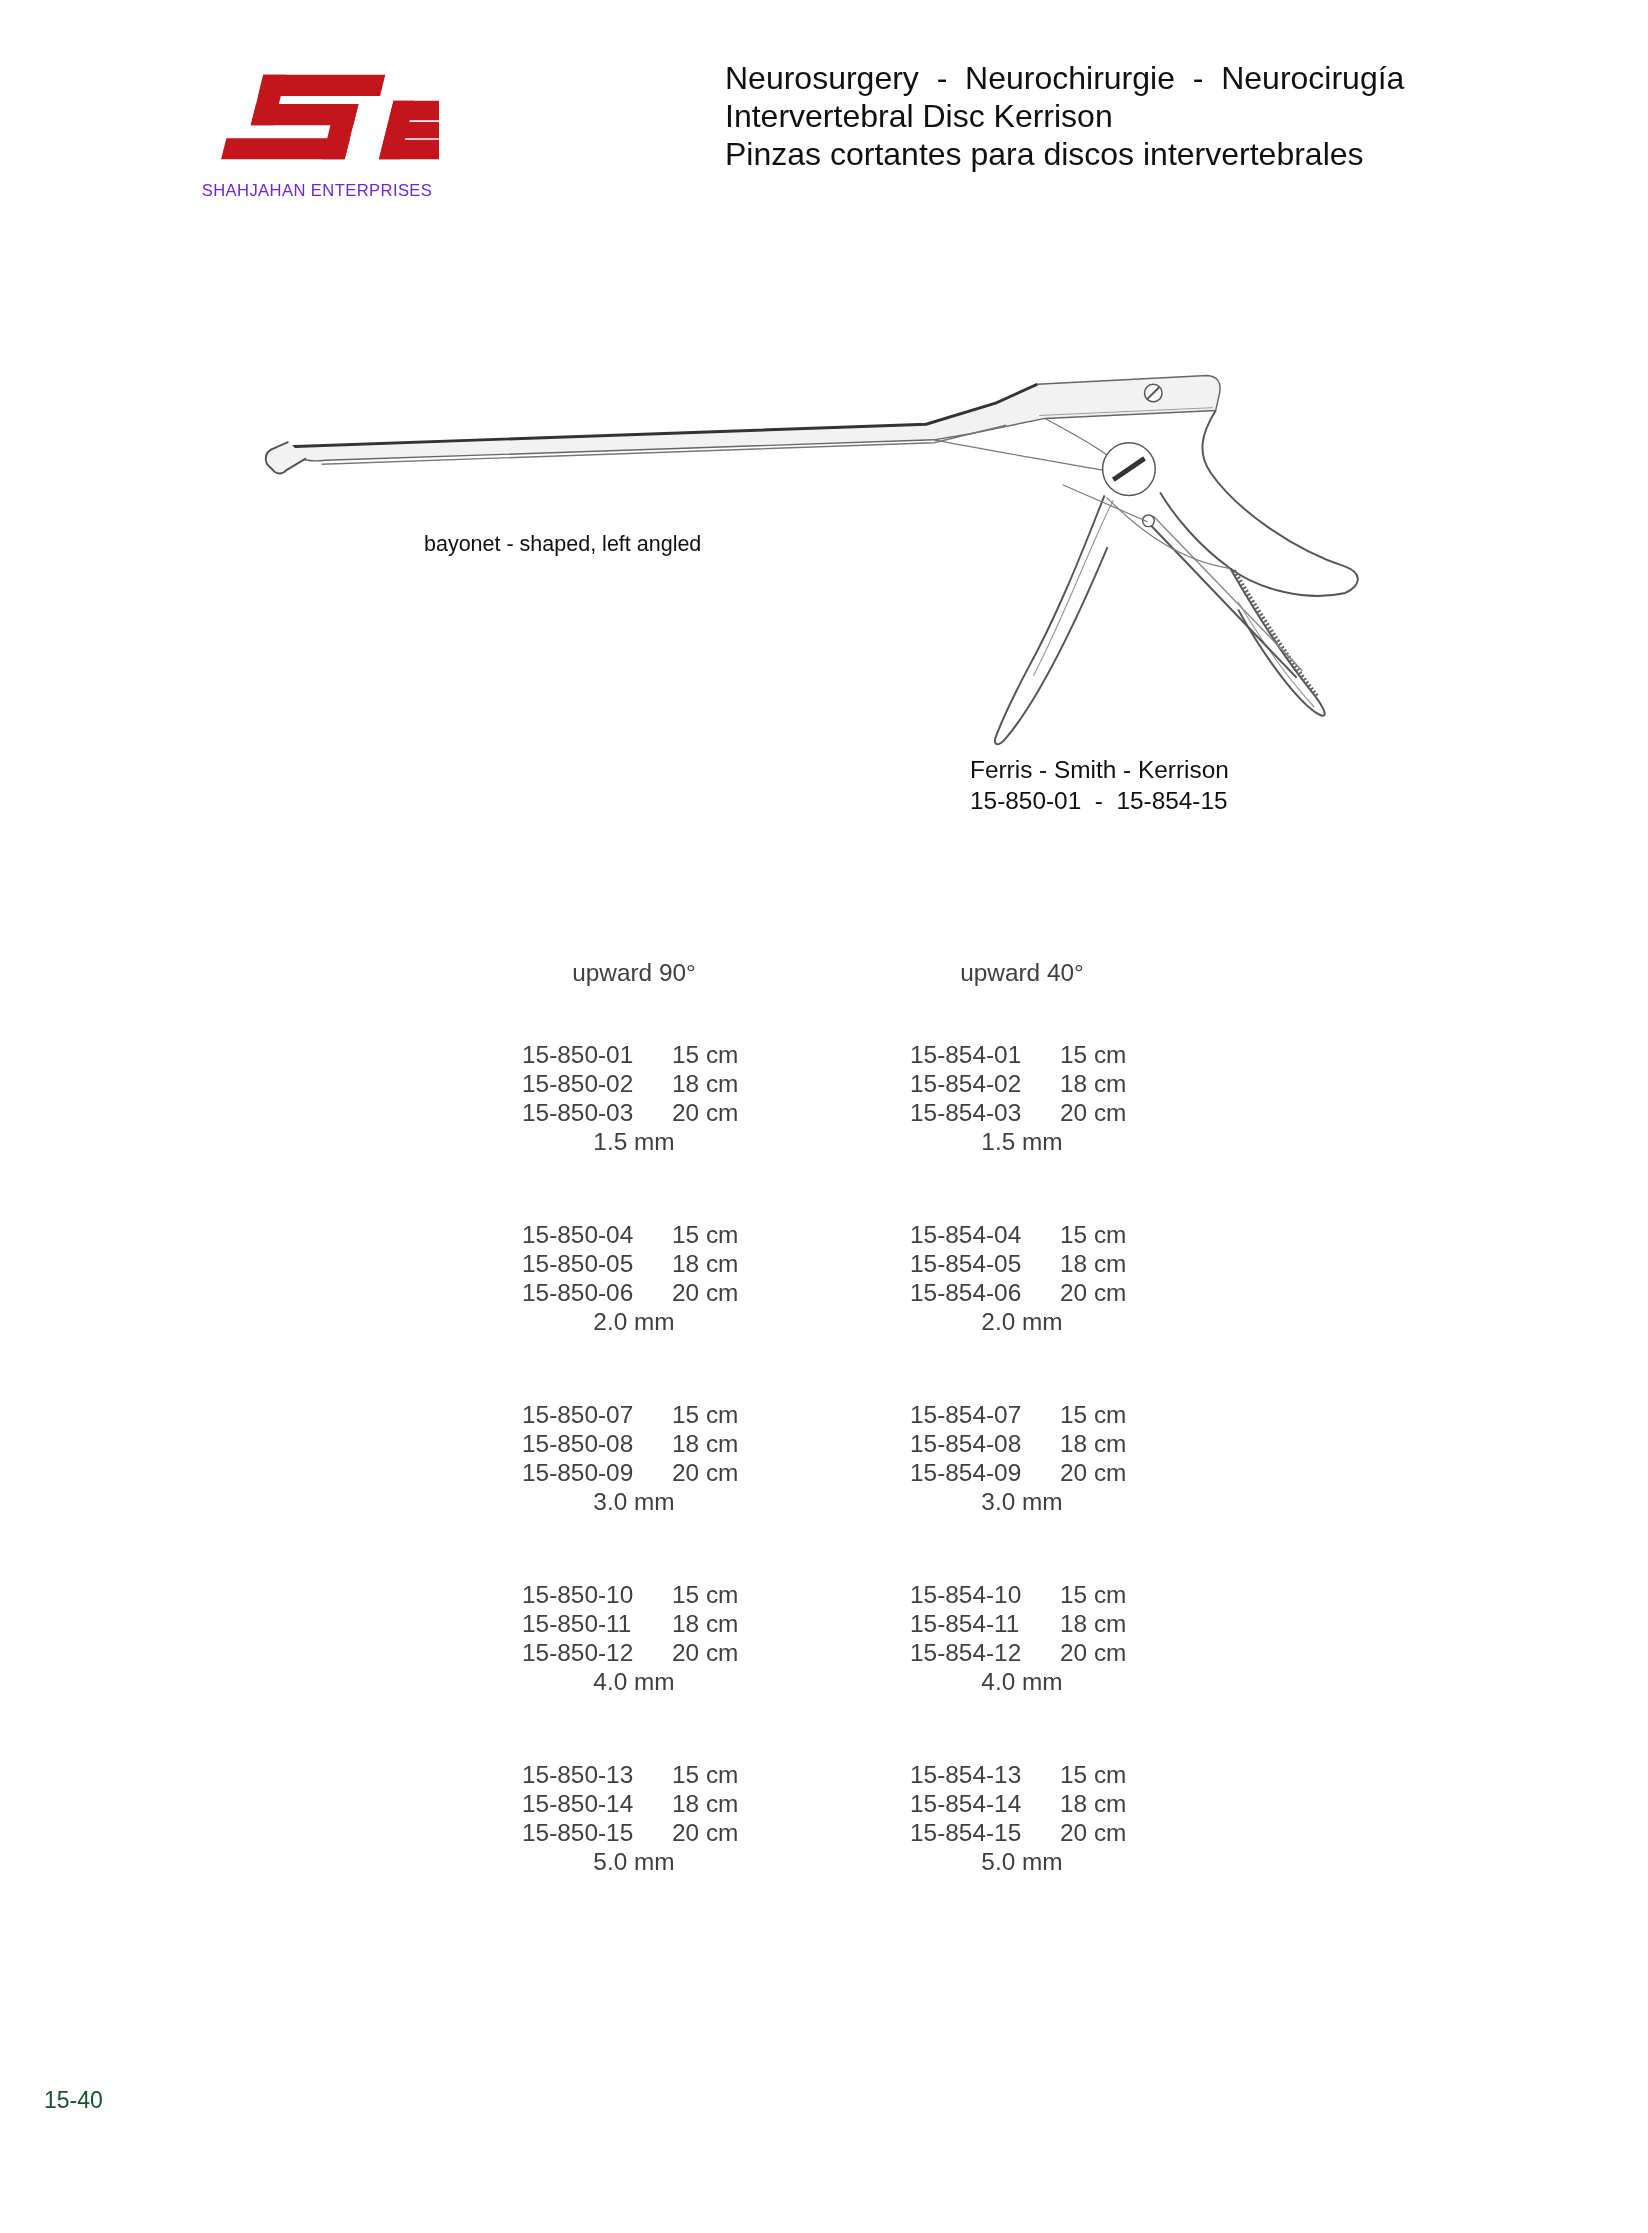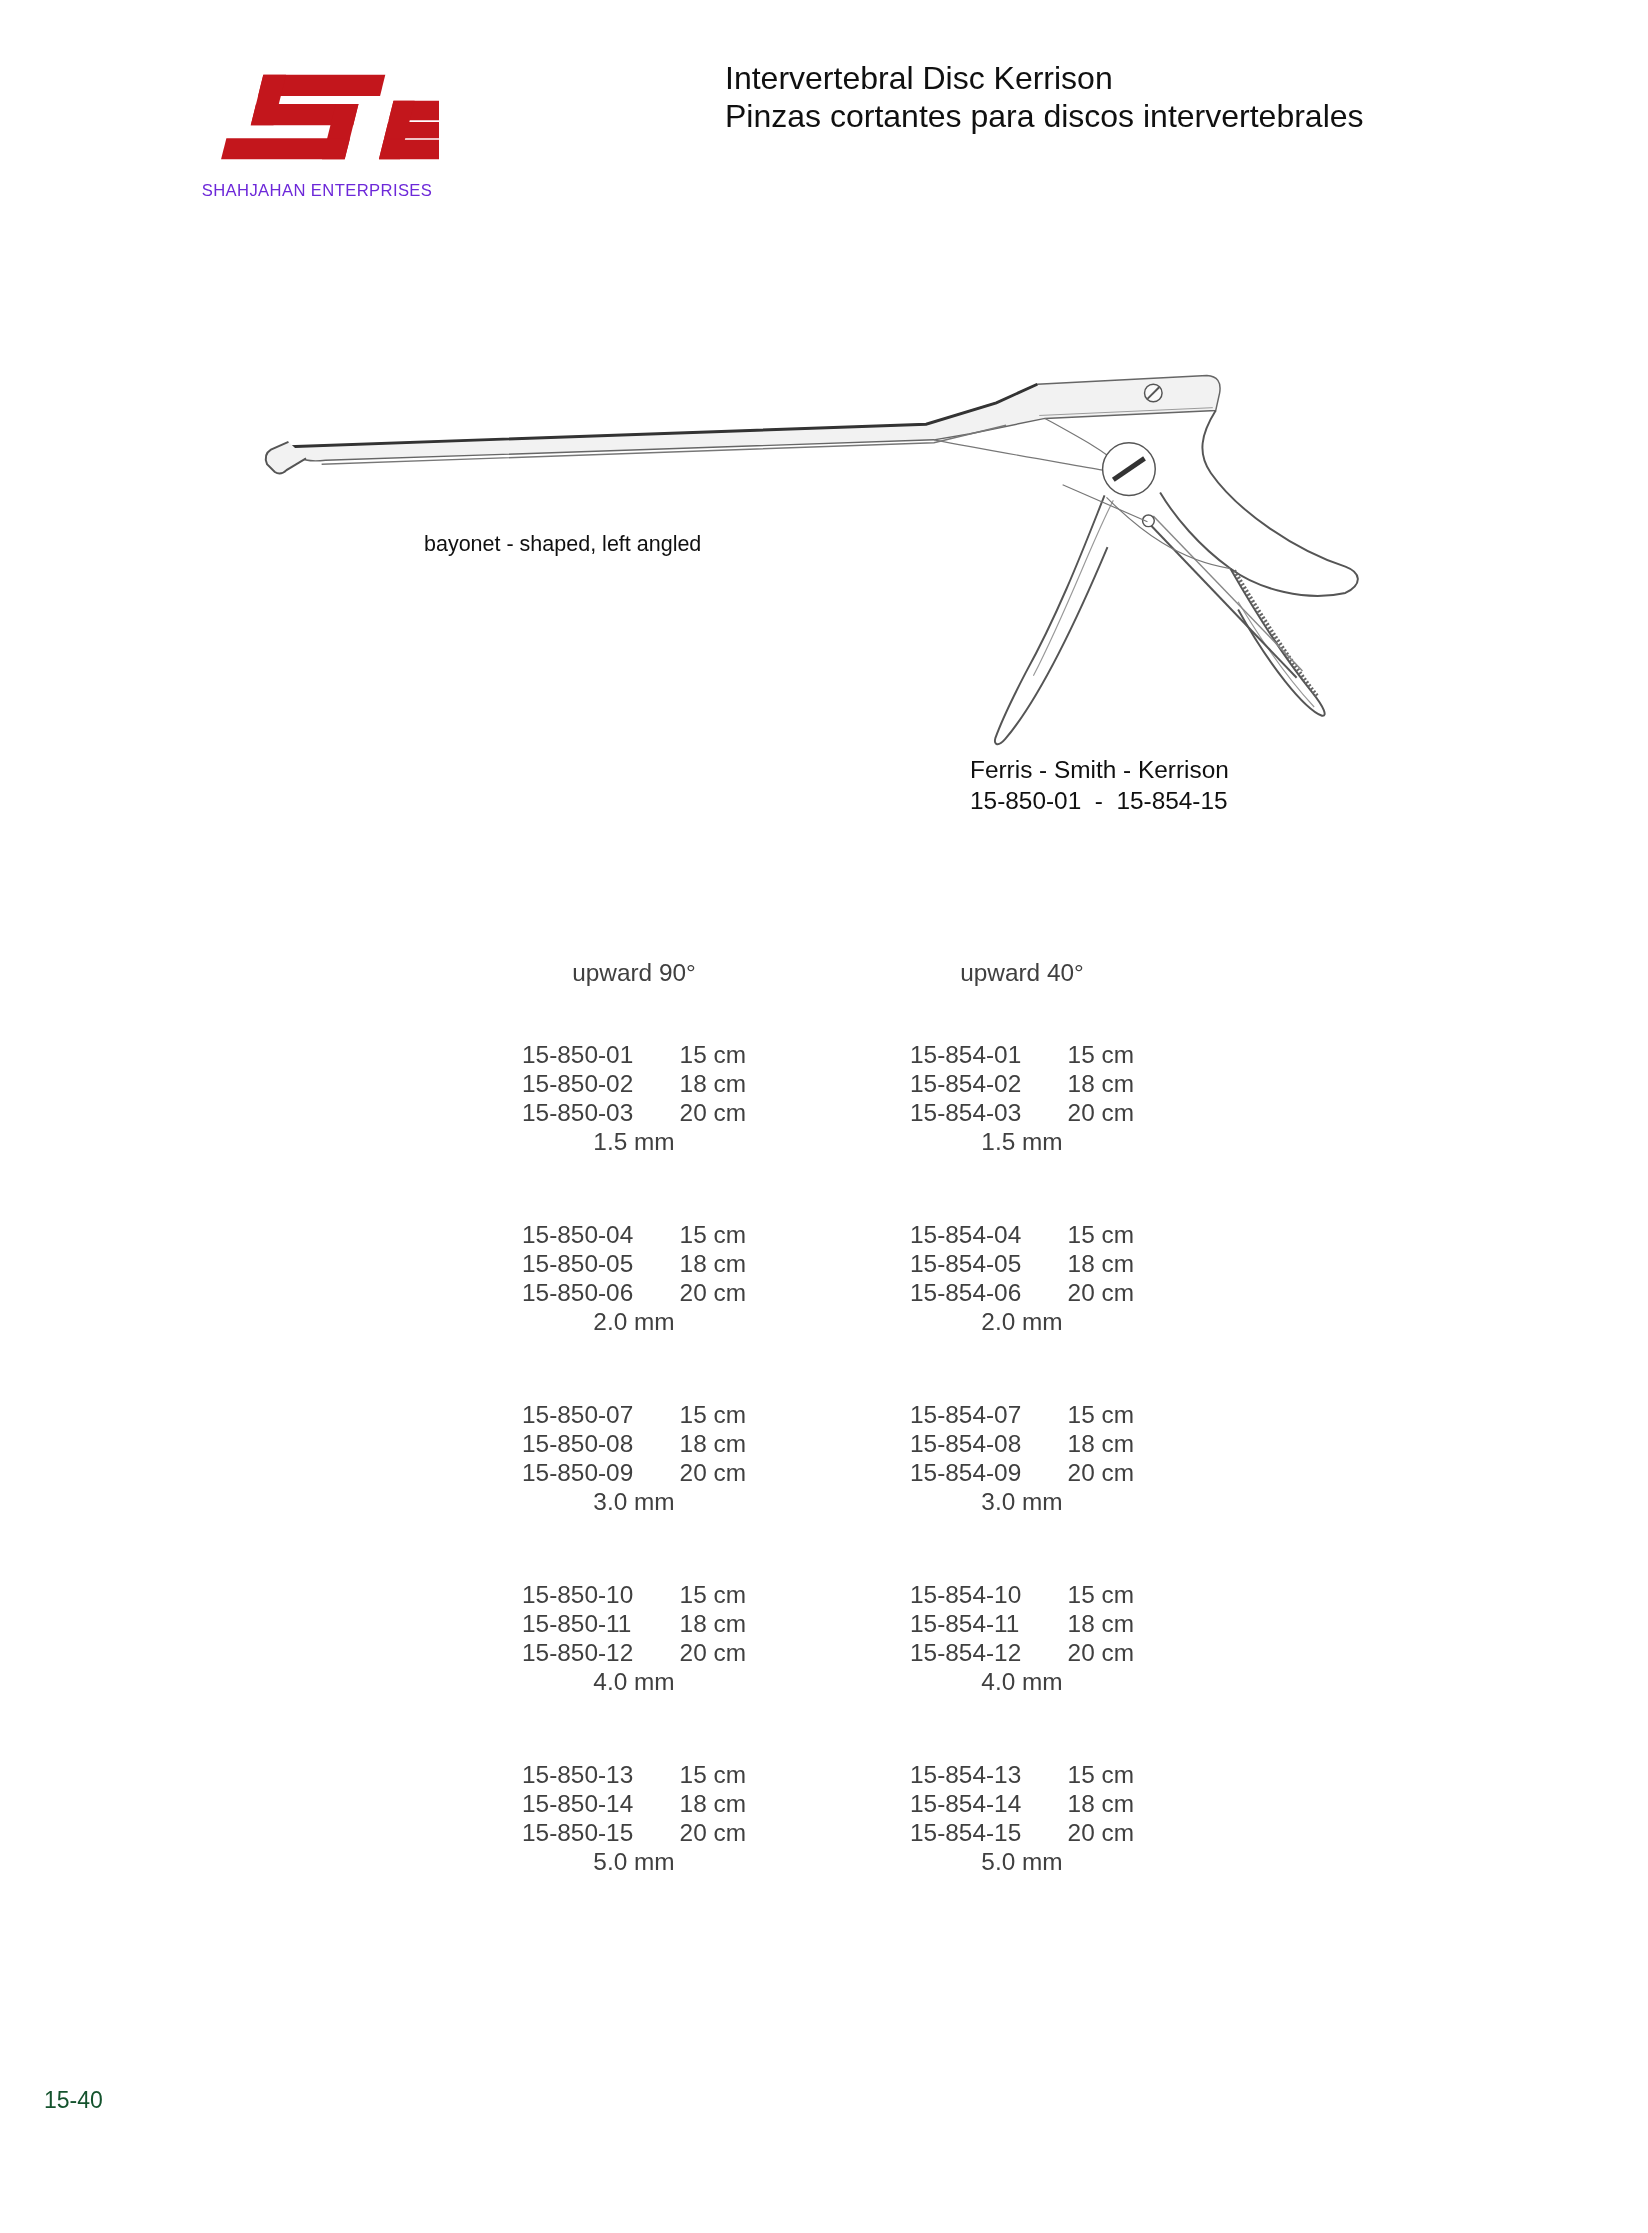--- a/index.html
+++ b/index.html
@@ -24,21 +24,21 @@
 
   
   .catalog-col{position:absolute;top:958px;width:390px;text-align:center;
                font-size:24.4px;line-height:29px;color:#404040;}
   .col-90{left:439px;}
   .col-40{left:827px;}
   .col-heading{margin-bottom:53px;}
   .group{margin-bottom:64px;}
   .prow{width:224px;margin:0 auto;display:flex;text-align:left;}
   .pnum{flex:0 0 125px;}
-  .plen{flex:0 0 74px;margin-left:25px;text-align:right;}
+  .plen{flex:0 0 74px;margin-left:25px;}
 
   
   .page-number{position:absolute;left:44px;top:2087px;font-size:23px;color:#14532d;}
 </style>
 </head>
 <body>
 
 <div class="page">
 
   <svg class="logo" viewBox="0 0 300 130" aria-hidden="true">
@@ -52,20 +52,21 @@
 
       <rect x="228" y="40" width="104" height="24"></rect>
       <rect x="228" y="40" width="26" height="72"></rect>
       <rect x="228" y="66" width="84" height="20"></rect>
       <rect x="228" y="88" width="104" height="24"></rect>
     </g>
   </svg>
   <div class="company">SHAHJAHAN ENTERPRISES</div>
 
   <div class="header-text">
+    <div class="hline">Neurosurgery  -  Neurochirurgie  -  Neurocirugía</div>
     <div class="hline">Intervertebral Disc Kerrison</div>
     <div class="hline">Pinzas cortantes para discos intervertebrales</div>
   </div>
 
   <svg class="figure-svg" viewBox="0 0 1250 520" fill="none" aria-hidden="true">
 
     <path d="M66,173 L720,150 L792,128 L834,109 L1008,100 Q1024,101 1021,118 L1017,136 L842,144 L764,160 L728,166 L104,187 Q84,189 78,184 Z" fill="#f2f2f2" stroke="#666" stroke-width="1.5"></path>
     <path d="M66,173 L720,150 L792,128 L834,109" stroke="#333" stroke-width="3"></path>
     <path d="M836,141 L1014,133" stroke="#999" stroke-width="1"></path>
 

